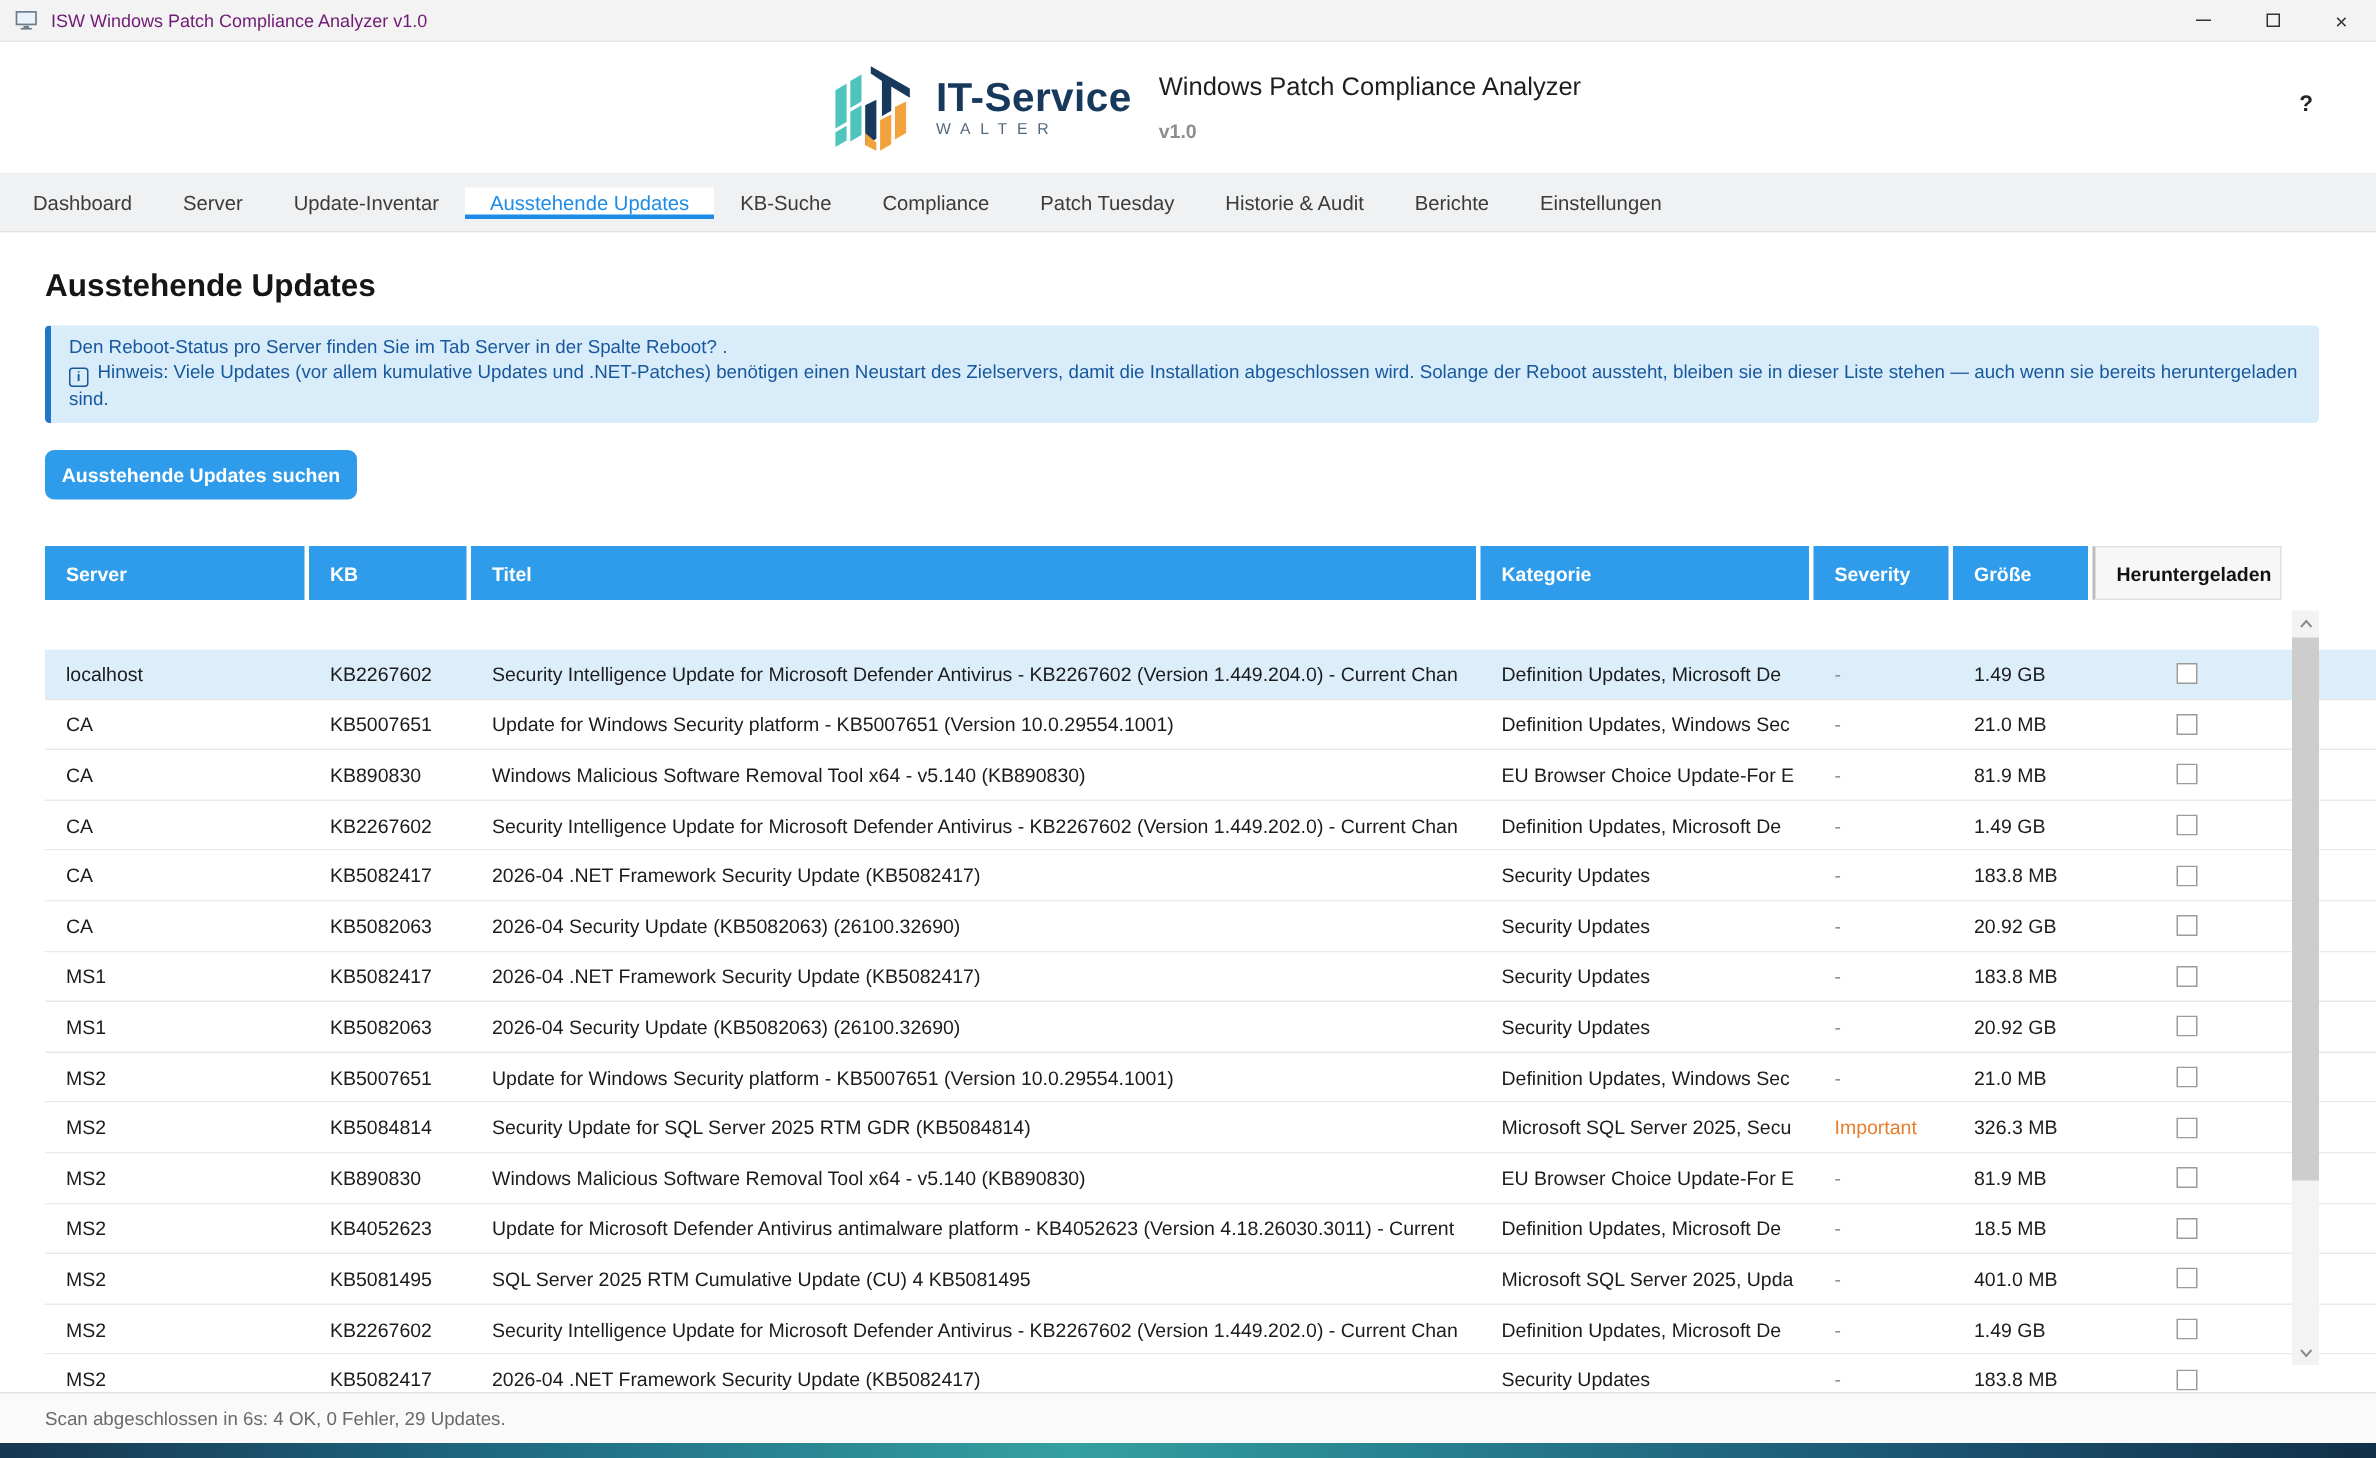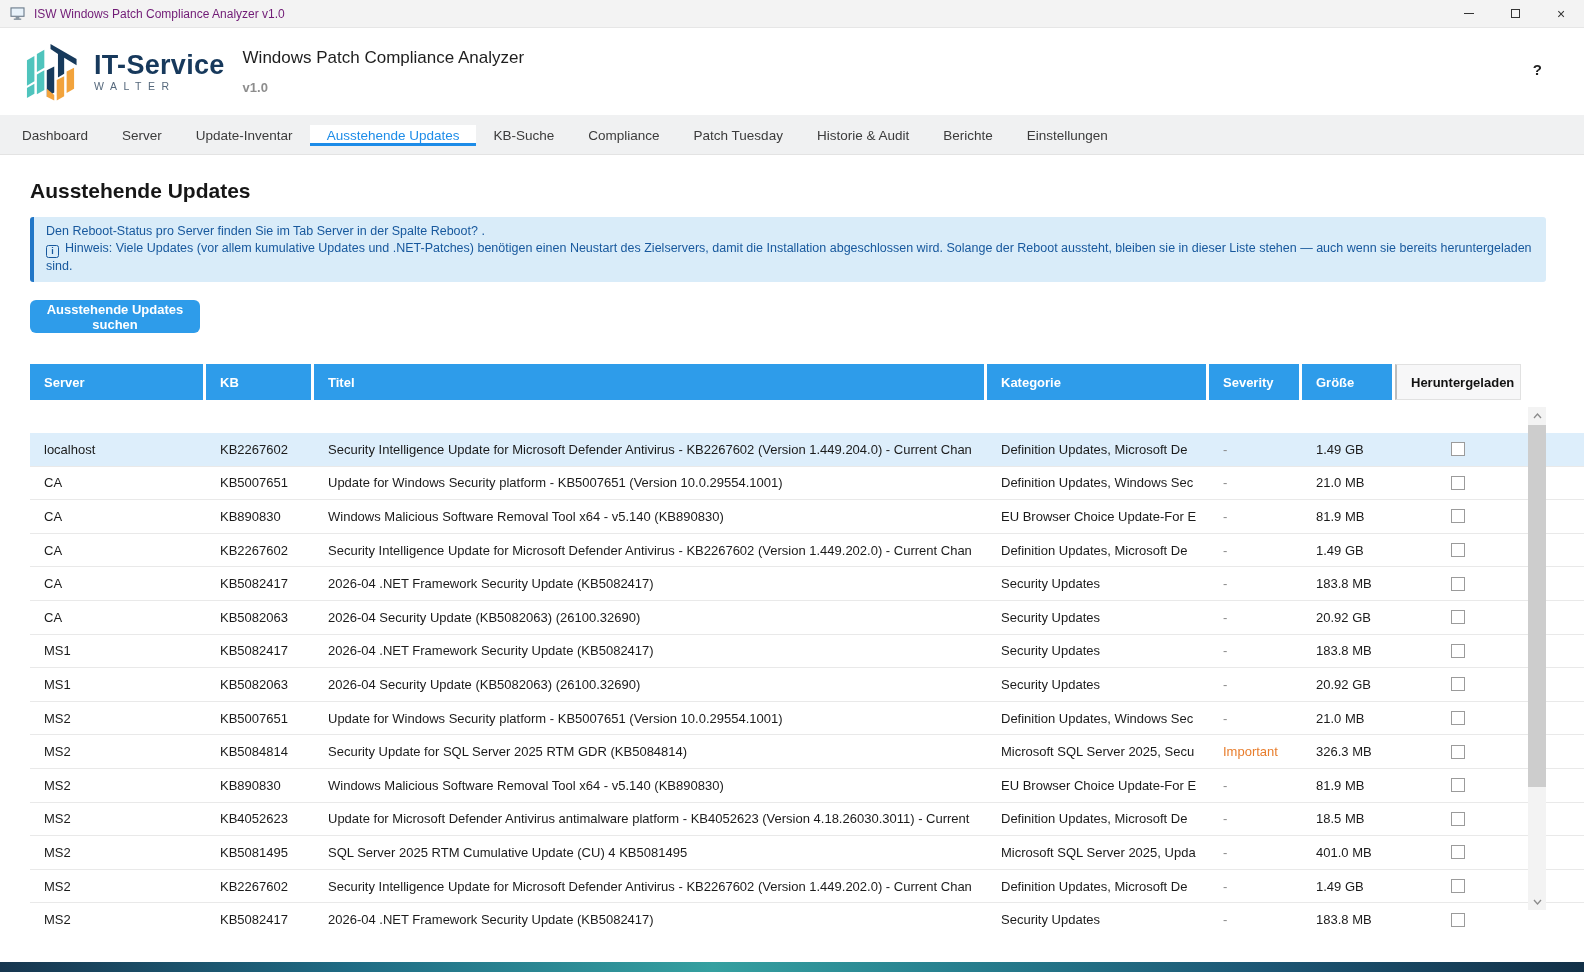--- a/index.html
+++ b/index.html
@@ -10,21 +10,21 @@
   
   .titlebar { height:28px; background:#f3f3f3; border-bottom:1px solid #e6e6e6; display:flex; align-items:center; }
   .titlebar .appicon { width:15px; height:13px; margin-left:10px; }
   .titlebar .title { margin-left:9px; font-size:12px; color:#701a75; }
   .wincontrols { margin-left:auto; display:flex; height:28px; }
   .wctrl { width:46px; height:28px; display:flex; align-items:center; justify-content:center; color:#333; font-size:14px; }
   .wctrl .maxbox { width:9px; height:9px; border:1px solid #333; display:inline-block; }
   .wctrl.min span.bar { display:inline-block; width:10px; height:1px; background:#333; }
 
   
-  .appheader { height:87px; background:#fff; display:flex; align-items:center; position:relative; }
+  .appheader { height:87px; background:#fff; display:flex; align-items:center; position:relative;justify-content:center; }
   .logo { display:flex; align-items:center; margin-left:22px; }
   .logo svg { width:62px; height:60px; }
   .logotext { margin-left:10px; }
   .logotext .line1 { font-size:27px; font-weight:700; color:#17395c; letter-spacing:0.3px; line-height:28px; }
   .logotext .line2 { font-size:10.5px; letter-spacing:6.5px; color:#55687c; margin-top:1px; }
   .apptitleblock { margin-left:18px; }
   .apptitle { font-size:17px; font-weight:400; color:#1e1e1e; }
   .appversion { font-size:13px; color:#8d8d8d; margin-top:12px;font-weight:bold; }
   .helpbtn { position:absolute; right:42px; top:33px; font-size:15px; font-weight:700; color:#222; }
 
@@ -36,21 +36,21 @@
 
   
   .content { height:773px; background:#fff; position:relative; overflow:hidden; }
   h1.pagetitle { margin:24px 0 0 30px; font-size:21px; font-weight:700; color:#161616; }
   .pagesub { margin:10px 0 0 30px; font-size:13px; color:#4e5a66; }
   .notice { margin:14px 38px 0 30px; background:#d9ecf9; border-left:4px solid #2176c7; border-radius:3px;
             padding:6px 12px 7px 12px; font-size:12.5px; line-height:17px; color:#17589d; }
   .notice .ibox { display:inline-flex; width:13px; height:13px; border:1.4px solid #17589d; border-radius:2.5px;
                   align-items:center; justify-content:center; font-size:9px; font-weight:700; margin-right:6px;
                   vertical-align:-2px; }
-  .searchbtn { display:block; margin:18px 0 0 30px; width:170px; height:33px; background:#2e9cea; color:#fff;
+  .searchbtn { display:block; margin:18px 0 0 30px; width:208px; height:33px; background:#2e9cea; color:#fff;
                border:none; border-radius:6px; font-size:13px; font-weight:700; font-family:inherit; cursor:pointer; }
 
   
   .gridcols { display:grid; grid-template-columns:173px 105px 670px 219px 90px 90px 126px; column-gap:3px; }
   .thead { margin:31px 0 0 30px; height:36px; background:#fff; }
   .hcell { background:#2e9cea; color:#fff; font-size:13px; font-weight:600; display:flex; align-items:center;
            padding-left:14px; overflow:hidden; white-space:nowrap; }
   .hcell.light { background:#f7f7f8; color:#121212; border:1px solid #e1e1e1; border-left:2px solid #bdbdbd; }
   .tbody { margin-left:30px; height:652px; overflow:hidden; border-top:1px solid #fff;margin-top:32px; }
   .trow { height:33.6px; border-bottom:1px solid #e9e9e9; background:#fff; font-size:13px; color:#1b1b1b;
@@ -333,15 +333,18 @@
       </div>
       <div class="sthumb"></div>
       <div class="sarrow down">
         <svg width="9" height="6" viewBox="0 0 9 6">
             <polyline points="1,1 4.5,5 8,1" fill="none" stroke="#8b8b8b" stroke-width="1.3"></polyline>
           </svg>
       </div>
     </div>
   </div>
 
+  <div class="statusbar">
+    <span>Scan abgeschlossen in 6s: 4 OK, 0 Fehler, 29 Updates.</span>
+  </div>
   <div class="bottomstrip"></div>
 
 </div>
 
 </body></html>

